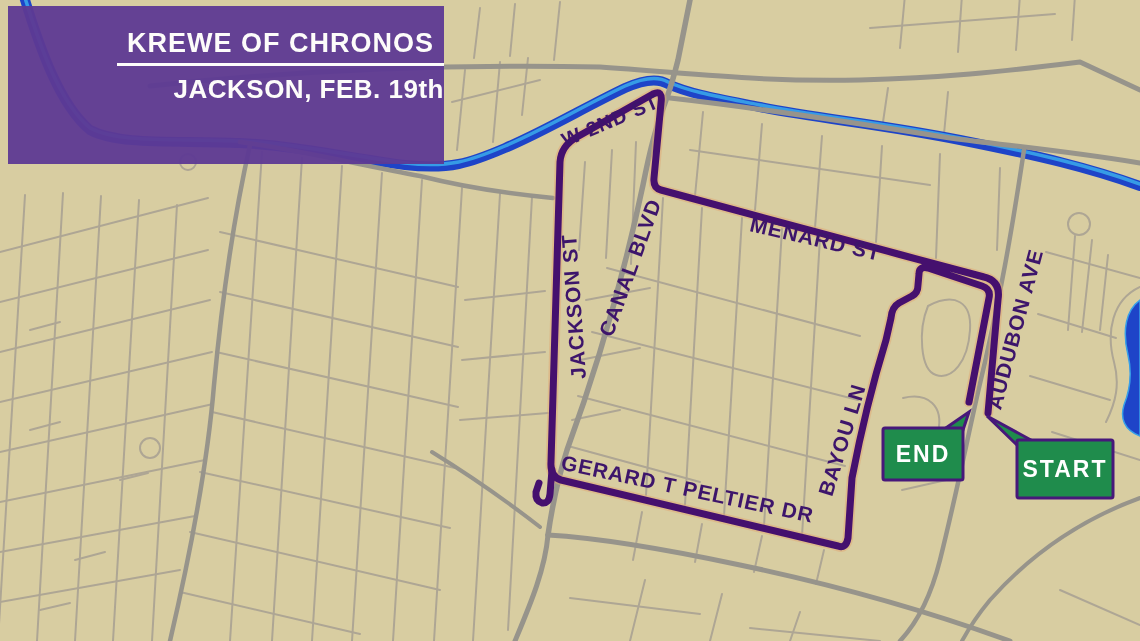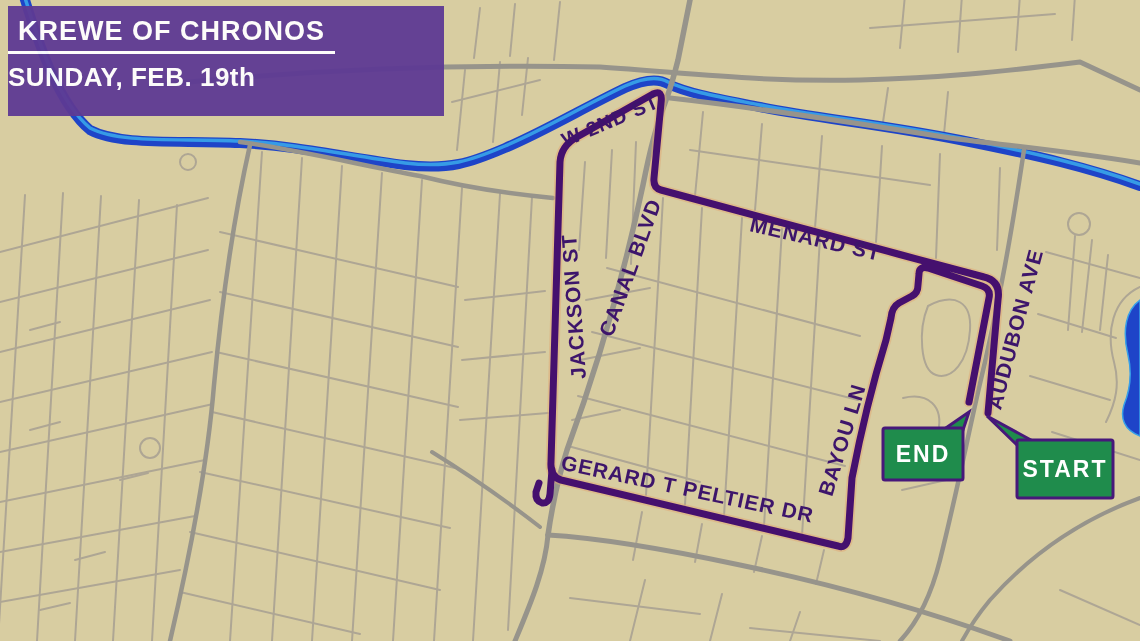--- a/index.html
+++ b/index.html
@@ -17,23 +17,23 @@
   .water-base{stroke:var(--water-blue);stroke-width:10;fill:none;stroke-linecap:round;}
   .water-hi{stroke:var(--water-highlight);stroke-width:3.5;fill:none;stroke-linecap:round;opacity:.95;}
   .pond{fill:var(--water-blue);stroke:var(--water-highlight);stroke-width:1.5;}
   .route-halo{stroke:var(--route-halo);stroke-width:10.5;fill:none;opacity:.5;
               stroke-linecap:round;stroke-linejoin:round;}
   .route{stroke:var(--route-purple);stroke-width:7;fill:none;stroke-linecap:round;stroke-linejoin:round;}
   .slabel{font-family:"Liberation Sans",sans-serif;font-weight:bold;fill:var(--label-purple);letter-spacing:1px;}
   .marker-shape{fill:var(--marker-green);stroke:var(--marker-border);stroke-width:3;}
   .mlabel{font-family:"Liberation Sans",sans-serif;font-weight:bold;fill:var(--text-white);
           letter-spacing:2px;text-anchor:middle;}
-  #header{position:absolute;left:8px;top:6px;width:436px;height:110px;
+  #header{position:absolute;left:8px;top:6px;width:436px;height:158px;
           background:var(--header-purple);opacity:.95;color:var(--text-white);
-          text-align:left;box-sizing:border-box;padding-top:10px;}
+          text-align:right;box-sizing:border-box;padding-top:22px;}
   #header .title{font-size:27px;font-weight:bold;letter-spacing:1px;display:inline-block;
                  border-bottom:3px solid #fff;padding:0 10px 4px 10px;}
   #header .date{font-size:26px;font-weight:bold;margin-top:8px;letter-spacing:.5px;}
   #header .time{font-size:26px;font-weight:bold;margin-top:1px;letter-spacing:.5px;}
 </style>
 </head>
 <body>
 
 <svg id="map" width="1140" height="641" viewBox="0 0 1140 641">
 
@@ -206,14 +206,14 @@
 
   <g>
     <polygon class="marker-shape" points="1018,446 987,416 1040,445"></polygon>
     <rect class="marker-shape" x="1017" y="440" width="96" height="58" rx="2"></rect>
     <text class="mlabel" x="1065" y="477" font-size="23">START</text>
   </g>
 </svg>
 
 <div id="header">
   <div><span class="title">KREWE OF CHRONOS</span></div>
-  <div class="date">SUNDAY, FEB. 19th</div>
+  <div class="date">JACKSON, FEB. 19th</div>
 </div>
 
 </body></html>

